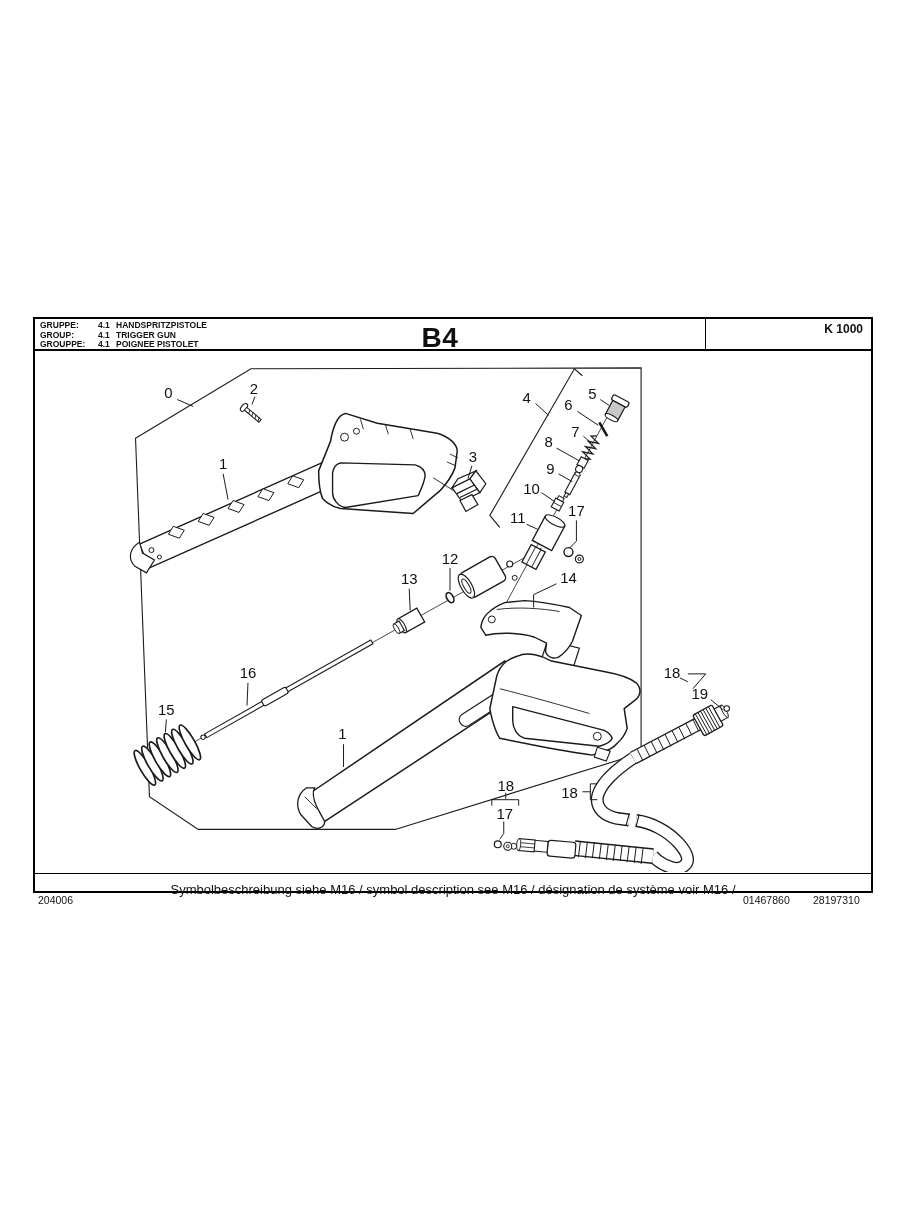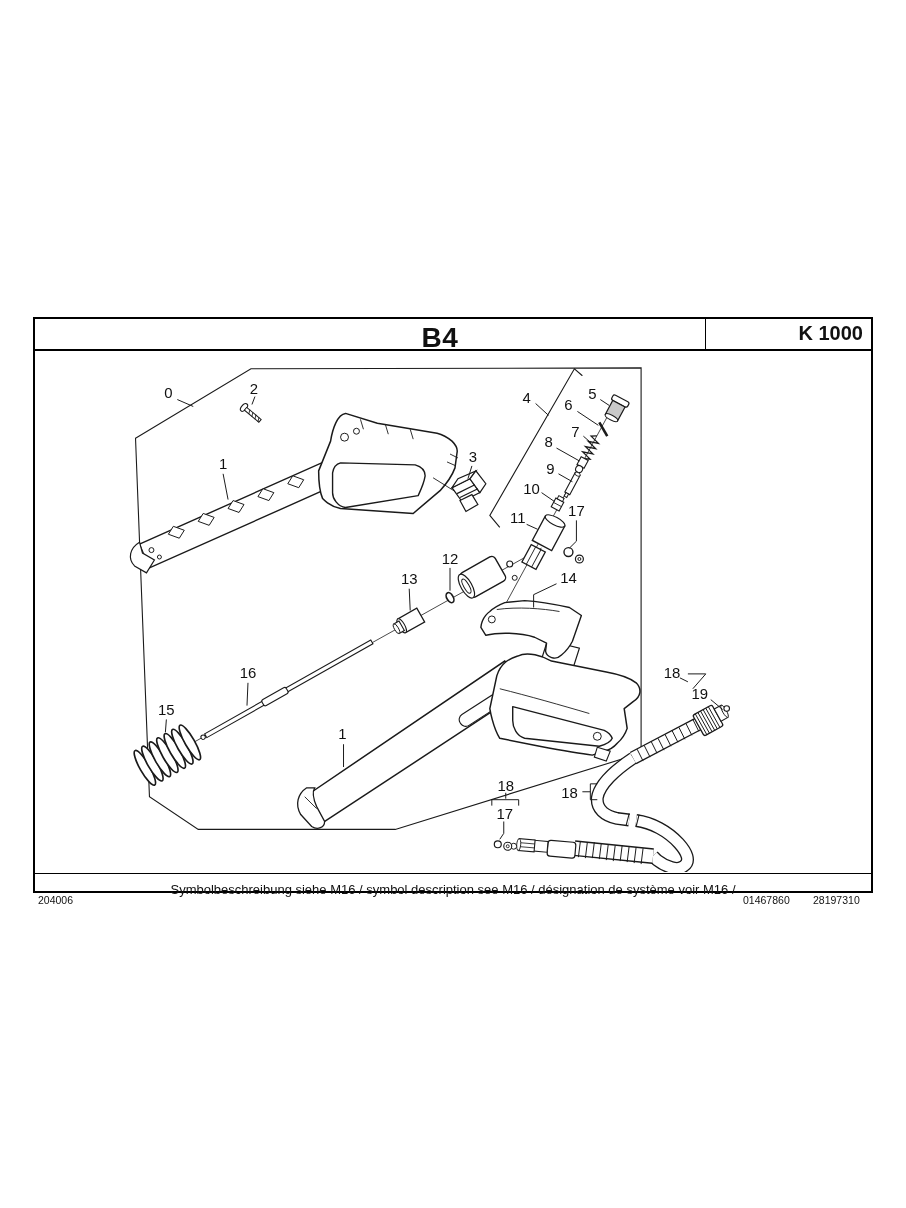--- a/index.html
+++ b/index.html
@@ -10,40 +10,59 @@
   .hdr{position:absolute;left:0;top:0;width:836px;height:32px;border-bottom:2px solid #000;box-sizing:border-box;}
   .hdr-table{position:absolute;left:5px;top:2px;font-size:8.5px;font-weight:bold;line-height:9.5px;
              border-collapse:collapse;}
   .hdr-table td{padding:0 0 0 0;white-space:nowrap;}
   .hdr-table td.c1{width:58px;}
   .hdr-table td.c2{width:18px;}
   .sheet-code{position:absolute;left:370px;top:3px;width:70px;text-align:center;
               font-size:28px;font-weight:bold;letter-spacing:0.5px;}
   .model-cell{position:absolute;left:670px;top:0;width:166px;height:30px;border-left:1.5px solid #000;
               box-sizing:border-box;}
-  .model-text{position:absolute;right:8px;top:3px;font-size:20px;font-weight:bold;}
+  .model-text{position:absolute;right:8px;top:3px;font-size:12px;font-weight:bold;}
   .ftr{position:absolute;left:0;top:554px;width:836px;height:18px;border-top:1.5px solid #000;
        box-sizing:border-box;text-align:center;font-size:13px;padding-top:8px;}
   .diagram-wrap{position:absolute;left:0;top:32px;width:836px;height:521px;}
   .docnums{position:absolute;left:0;top:894px;width:906px;height:16px;font-size:10.5px;text-decoration:underline;}
   .docnum-left{position:absolute;left:38px;top:0;}
   .docnum-mid{position:absolute;left:743px;top:0;}
   .docnum-right{position:absolute;left:813px;top:0;}
   svg text{font-family:"Liberation Sans",sans-serif;font-size:15px;fill:#111;}
   svg .ln{stroke:#1a1a1a;fill:none;}
   svg .part{stroke:#1a1a1a;fill:#fff;}
 </style>
 </head>
 <body>
 
 <div class="page">
 
   <div class="frame">
 
     <div class="hdr">
+      <table class="hdr-table">
+        <tbody>
+            <tr>
+          <td class="c1">GRUPPE:</td>
+          <td class="c2">4.1</td>
+          <td>HANDSPRITZPISTOLE</td>
+        </tr>
+        <tr>
+          <td class="c1">GROUP:</td>
+          <td class="c2">4.1</td>
+          <td>TRIGGER GUN</td>
+        </tr>
+        <tr>
+          <td class="c1">GROUPPE:</td>
+          <td class="c2">4.1</td>
+          <td>POIGNEE PISTOLET</td>
+        </tr>
+      </tbody>
+        </table>
       <div class="sheet-code">B4</div>
       <div class="model-cell">
         <div class="model-text">K 1000</div>
       </div>
     </div>
 
     <div class="diagram-wrap">
     <svg width="836" height="521" viewBox="0 0 840 526" preserveAspectRatio="none">
 
       <polygon class="ln" stroke-width="1.1" points="101,88 217,18 609,17 609,406 362,483 164,483 115,450"></polygon>

